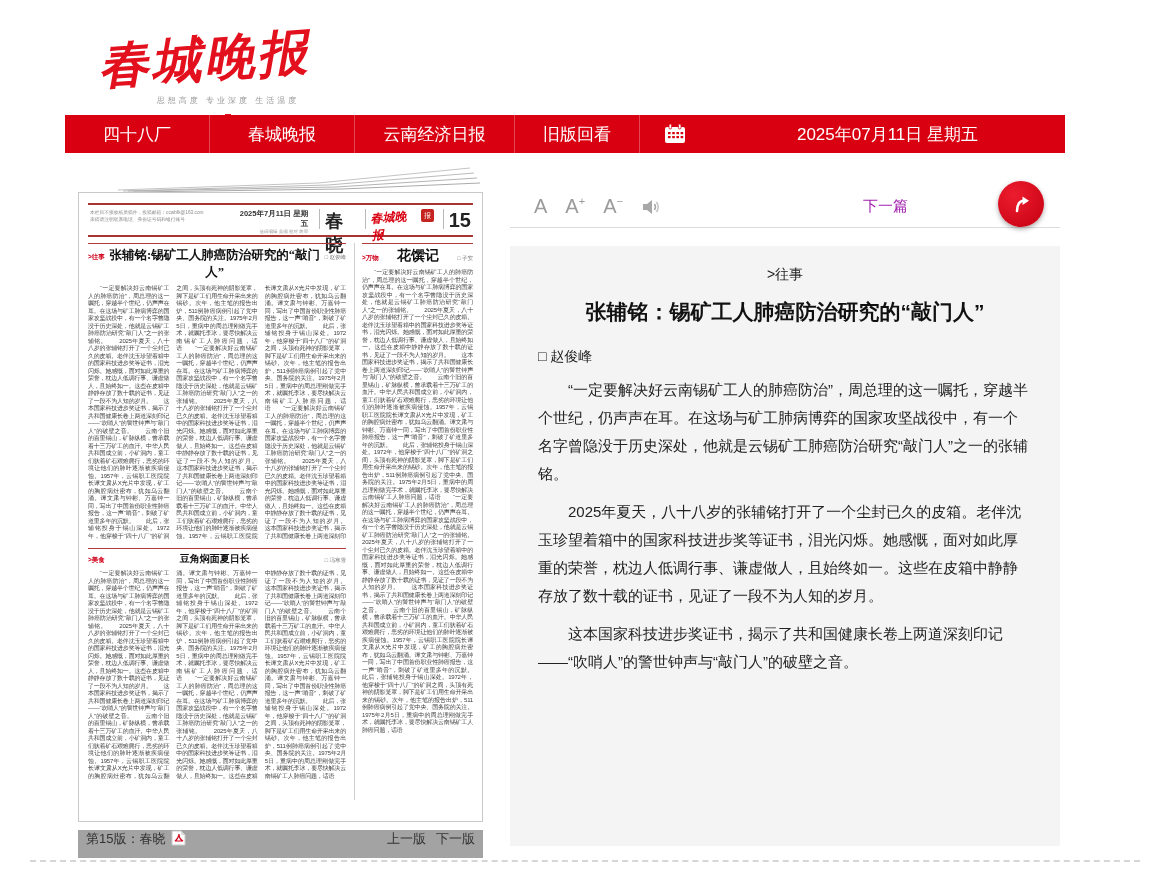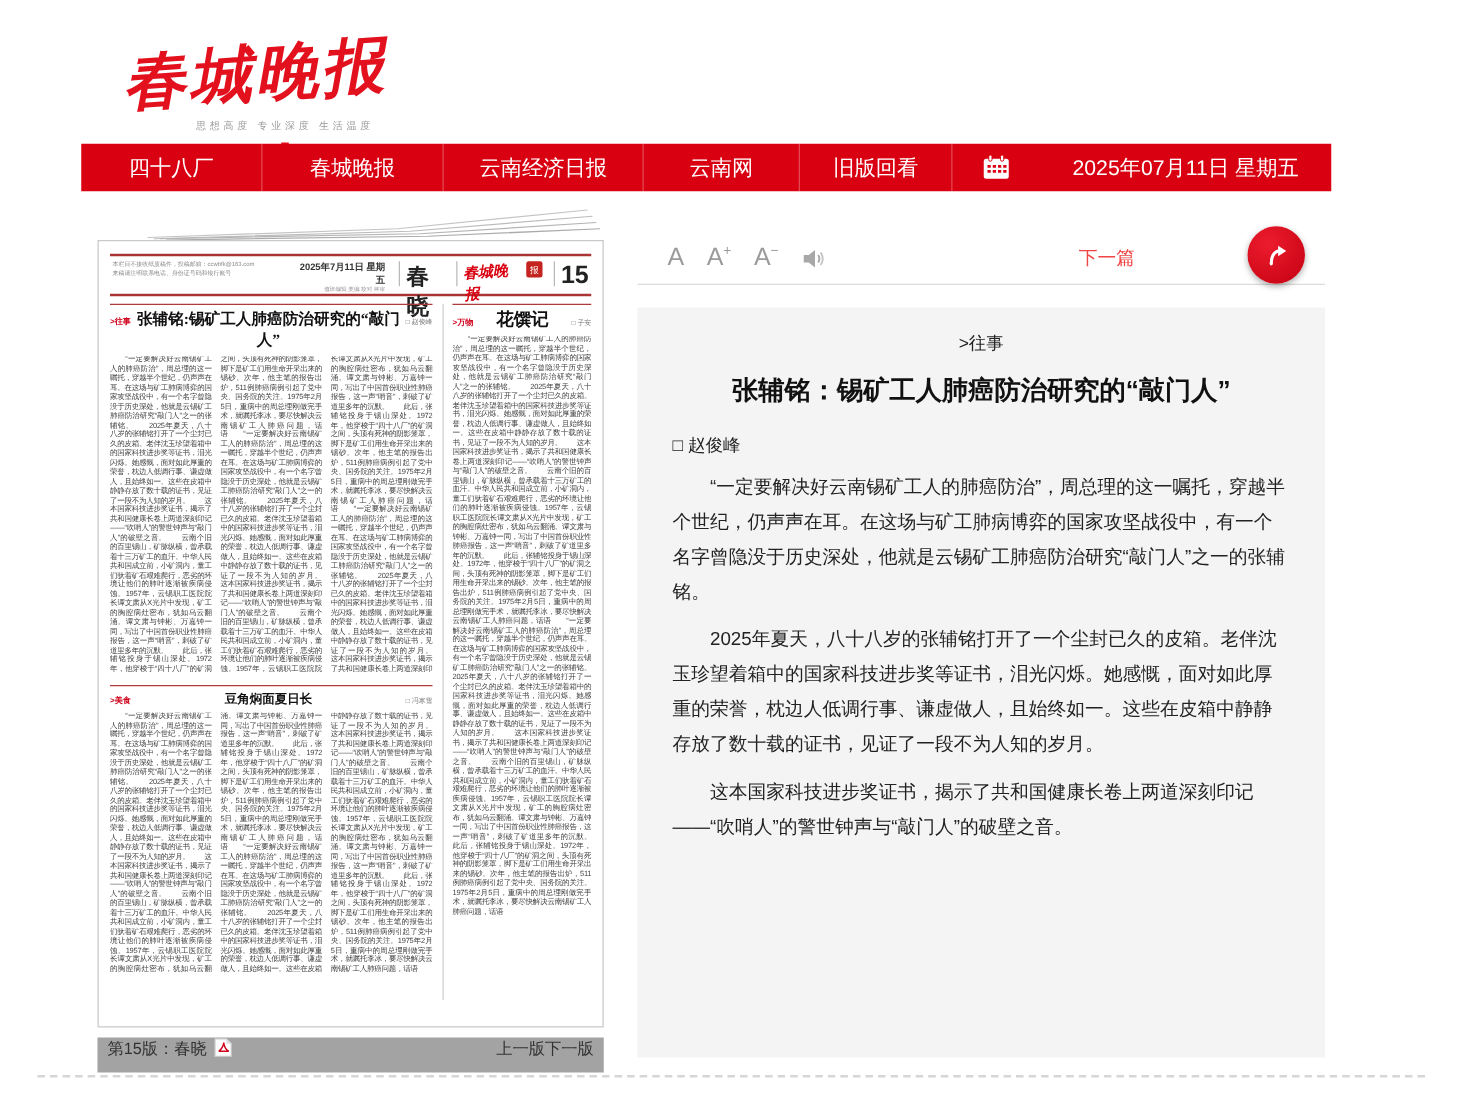--- a/index.html
+++ b/index.html
@@ -58,31 +58,31 @@
   .art-author { font-size:5.5px; color:#777; white-space:nowrap; }
   .cols { text-align:justify; font-size:6px; line-height:7.5px; color:#3d3d3d;
           overflow:hidden; letter-spacing:-0.2px; }
   .cols-3 { column-count:3; column-gap:7px; }
   .h-top { height:255px; } .h-food { height:242px; } .h-side { height:528px; }
   .sec-gap { margin-top:8px; }
 
   .paper-footer { position:absolute; left:78px; top:830px; width:405px; height:28px;
                   background:#a3a3a3; display:flex; align-items:flex-start; padding:0 8px; gap:6px; }
   .pf-label { font-size:13px; color:#333; }
-  .pf-nav { margin-left:auto; font-size:13px; color:#333; display:flex; }
+  .pf-nav { margin-left:auto; font-size:13px; color:#333; display:flex; gap:10px; }
   .pf-nav span { cursor:pointer; }
 
   
   .toolbar { position:absolute; left:510px; top:186px; width:550px; height:42px;
              background:#fff; border-bottom:1px solid #dcdcdc; display:flex;
              align-items:center; padding:0 24px; }
   .tb-font { font-size:20px; color:#9b9b9b; margin-right:18px; cursor:pointer; }
   .tb-font sup { font-size:11px; }
   .tb-speaker { margin-right:18px; cursor:pointer; display:flex; align-items:center; }
-  .tb-next { margin-left:auto; margin-right:128px; font-size:15px; color:#ef4444; cursor:pointer; }
+  .tb-next { margin-left:auto; margin-right:128px; font-size:15px; color:#a21caf; cursor:pointer; }
   .back-btn { position:absolute; left:998px; top:181px; width:46px; height:46px;
               border-radius:50%; background:radial-gradient(circle at 35% 30%, #ec1c2d, #c40011);
               box-shadow:0 2px 5px rgba(0,0,0,.35); display:flex; align-items:center;
               justify-content:center; cursor:pointer; }
 
   .article-card { position:absolute; left:510px; top:246px; width:550px; height:600px;
                   background:#f4f4f4; padding:20px 28px; overflow:hidden; }
   .a-kicker { text-align:center; font-size:14px; color:#222; margin-bottom:14px; }
   .a-title { text-align:center; font-size:21px; font-weight:bold; color:#111; margin-bottom:22px; }
   .a-author { font-size:14px; color:#222; margin-bottom:8px; }
@@ -99,21 +99,20 @@
   <div class="logo-tagline">
     <span>思想高度 专业深度 生活温度</span>
     <span class="logo-seal-dot"></span>
   </div>
 </div>
 
 <div class="nav-bar">
   <div class="nav-item">四十八厂</div>
   <div class="nav-item">春城晚报</div>
   <div class="nav-item">云南经济日报</div>
-  <div class="nav-item">云南网</div>
   <div class="nav-item">旧版回看</div>
   <div class="nav-cal">
     <svg width="24" height="22" viewBox="0 0 24 22">
       <rect x="2" y="4" width="20" height="16" rx="2" fill="#fff"></rect>
       <rect x="6" y="1" width="2.6" height="5" rx="1.3" fill="#fff" stroke="#d90011" stroke-width="0.8"></rect>
       <rect x="15.4" y="1" width="2.6" height="5" rx="1.3" fill="#fff" stroke="#d90011" stroke-width="0.8"></rect>
       <g fill="#d90011">
         <rect x="5" y="9" width="2.6" height="2.2"></rect>
           <rect x="9.2" y="9" width="2.6" height="2.2"></rect>
           <rect x="13.4" y="9" width="2.6" height="2.2"></rect>

